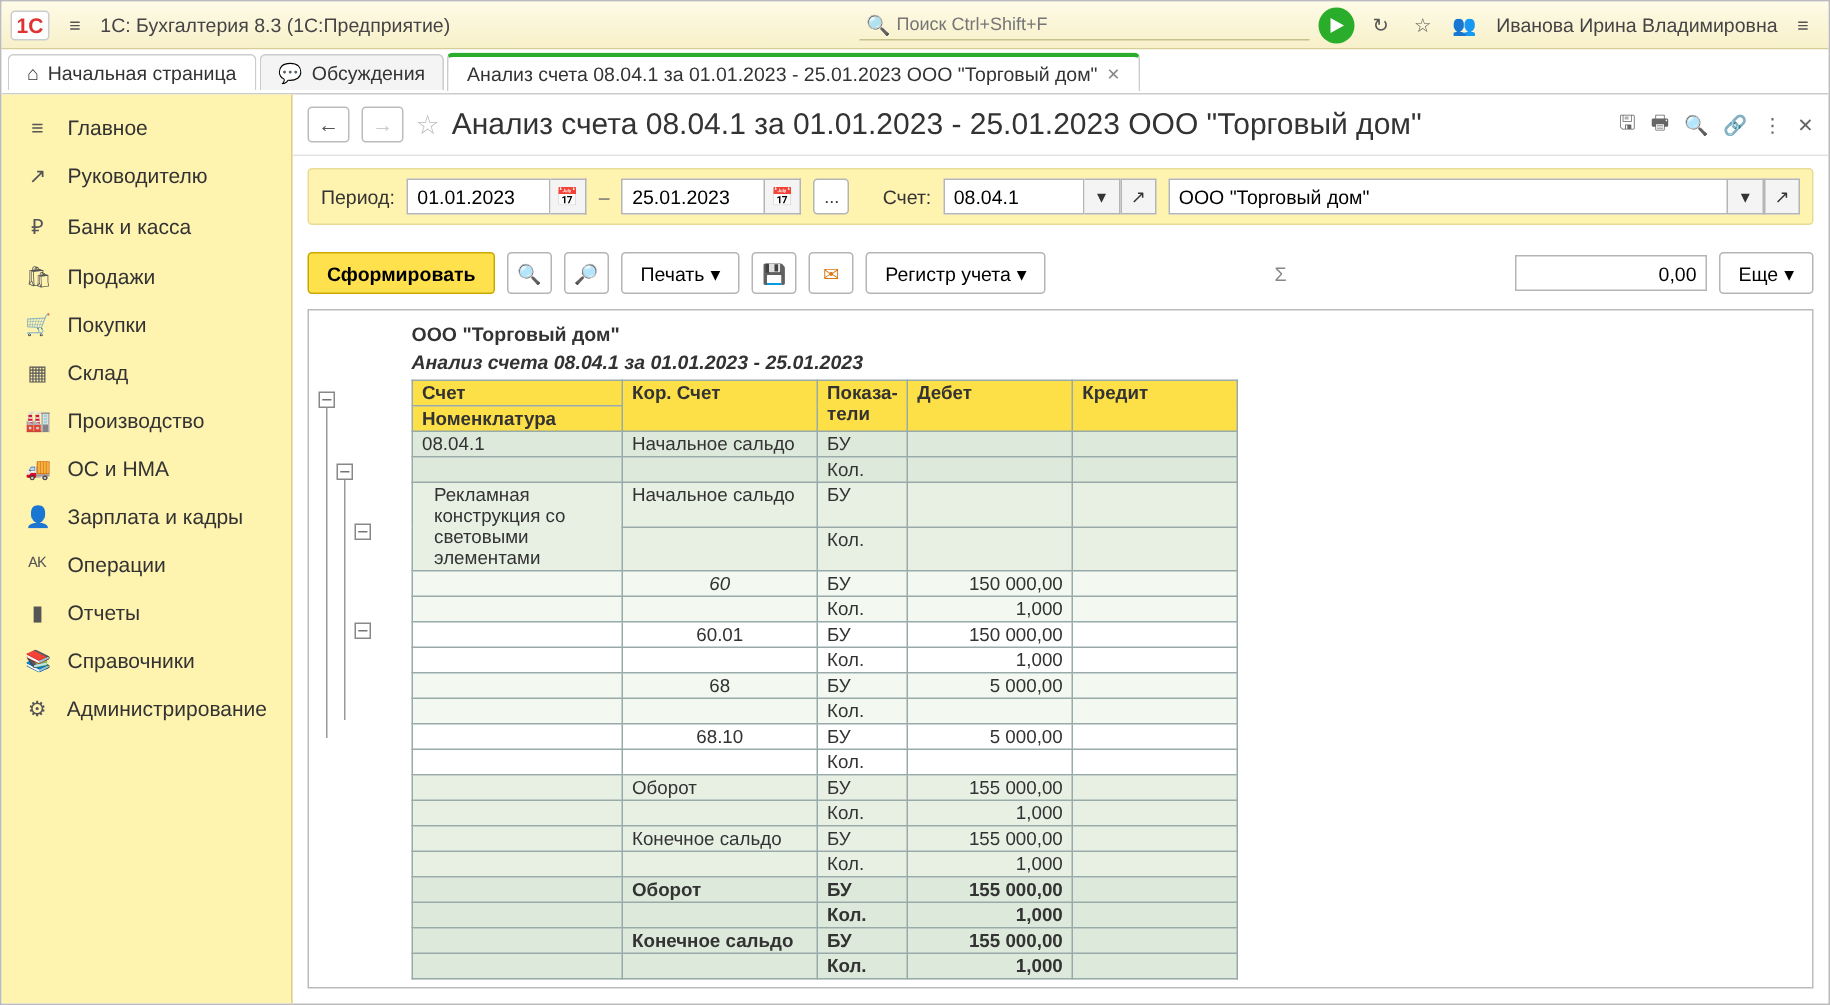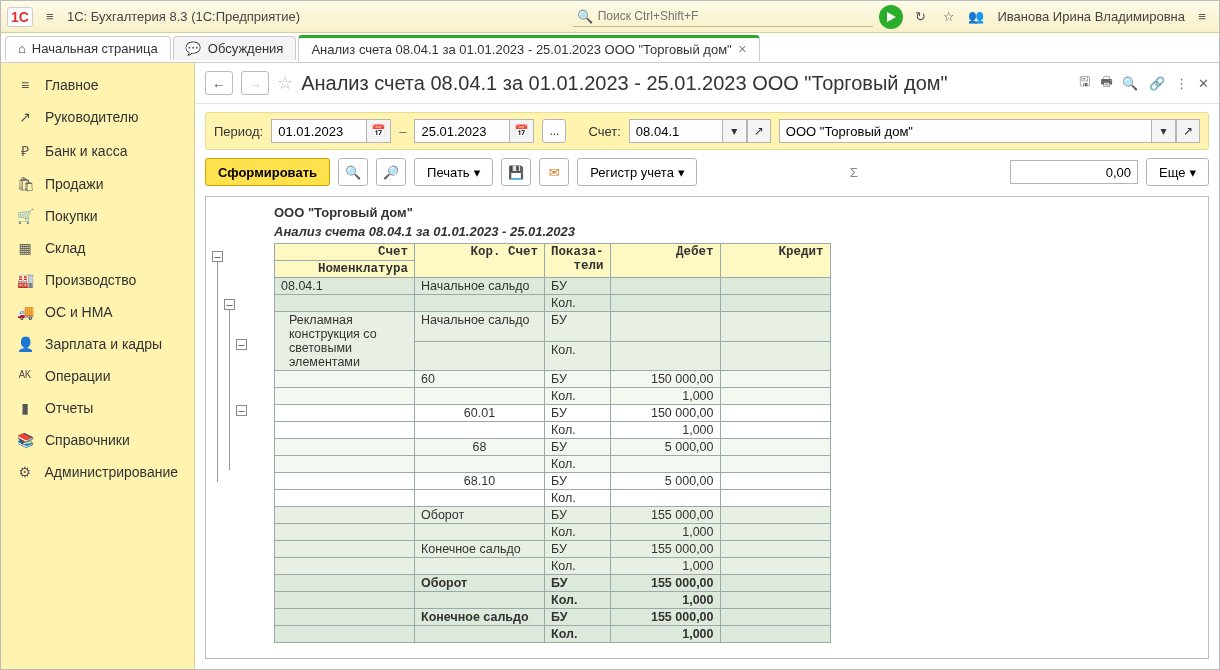--- a/index.html
+++ b/index.html
@@ -28,41 +28,41 @@
   .sidebar { width: 194px; background: #fff3b0; border-right: 1px solid #d9cf8f; padding-top: 6px; }
   .nav-item { display: flex; align-items: center; gap: 12px; padding: 8px 16px; font-size: 14px; color: #333; cursor: pointer; }
   .nav-item .nav-ic { width: 16px; text-align: center; color: #555; }
 
   .content { flex: 1; display: flex; flex-direction: column; overflow: hidden; }
   .doc-header { display: flex; align-items: center; gap: 8px; padding: 8px 10px; border-bottom: 1px solid #e4e4e4; }
   .hbtn { width: 28px; height: 24px; border: 1px solid #bbb; background: #fff; display: flex; align-items: center; justify-content: center; font-size: 14px; color: #555; cursor: pointer; border-radius: 3px; }
   .doc-title { font-size: 20px; color: #333; font-weight: normal; }
   .hdr-right { margin-left: auto; display: flex; gap: 10px; align-items: center; color: #666; }
 
-  .period-bar { background:#fff3b0; border:1px solid #e8dc95; margin:8px 10px 0; padding:6px 8px; display:flex; align-items:center; gap:8px; border-radius:3px; }
+  .period-bar { background:#fff3b0; border:1px solid #e8dc95; margin:8px 10px 10px; padding:6px 8px; display:flex; align-items:center; gap:8px; border-radius:3px; }
   .dash { color:#666; }
   .pocket { display:flex; }
   .txt-in { height:24px; border:1px solid #b5b5b5; background:#fff; padding:2px 6px; font-size:13px; }
   .icon-btn { height:24px; width:24px; border:1px solid #b5b5b5; border-left:none; background:#f4f4f4; display:flex; align-items:center; justify-content:center; font-size:12px; cursor:pointer; }
   .sep-btn { height:24px; width:24px; border:1px solid #b5b5b5; background:#fff; display:flex; align-items:center; justify-content:center; font-size:12px; cursor:pointer; border-radius:3px; }
   .lbl { font-size:13px; color:#333; }
 
   .cmd-bar { display:flex; align-items:center; gap:8px; padding:8px 10px 6px; }
   .btn { height:28px; border:1px solid #b5b5b5; background:#fff; padding:3px 12px; font-size:13px; border-radius:3px; cursor:pointer; display:flex; align-items:center; gap:4px; }
   .btn-yellow { background:#ffe14d; border-color:#c9a800; font-weight:bold; }
   .btn-small { width:30px; padding:0; justify-content:center; }
   .sum-box { margin-left:auto; width:128px; text-align:right; }
 
   .report-area { flex:1; overflow:auto; margin:4px 10px 10px; border:1px solid #bbb; position:relative; padding:6px 10px 10px 40px; }
   .org-title { font-size:13px; font-weight:bold; margin:2px 0 0 28px; }
   .rep-title { font-size:13px; font-weight:bold; margin:4px 0 4px 28px;font-style:italic; }
 
   table.rep { border-collapse: collapse; margin-left:28px; }
   table.rep th, table.rep td { border:1px solid #9aa; font-size:12.5px; padding:1px 6px; vertical-align:top; }
-  table.rep th { background:#fef9c3; font-weight:bold; text-align:right;font-family:Liberation Mono, monospace; }
+  table.rep th { background:#fde047; font-weight:bold; text-align:left; }
   .c-acc { width:140px; }
   .c-kor { width:130px; }
   .c-ind { width:55px; }
   .c-deb { width:110px; text-align:right; }
   .c-cred { width:110px; text-align:right; }
   .bg-lvl0 { background:#dde9da; }
   .bg-lvl1 { background:#e8f0e4; }
   .bg-lvl2 { background:#f3f8f0; }
   .bg-white { background:#fff; }
   .bold td { font-weight:bold; }
@@ -277,21 +277,21 @@
               <td class="c-cred num"></td>
             </tr>
             <tr class="bg-lvl1">
               <td class="c-kor"></td>
               <td class="c-ind">Кол.</td>
               <td class="c-deb num"></td>
               <td class="c-cred num"></td>
             </tr>
             <tr class="bg-lvl2">
               <td class="c-acc" style="padding-left:14px;"></td>
-              <td class="c-kor" style="text-align:left;">60</td>
+              <td class="c-kor" style="text-align:center;font-style:italic;">60</td>
               <td class="c-ind">БУ</td>
               <td class="c-deb num">150 000,00</td>
               <td class="c-cred num"></td>
             </tr>
             <tr class="bg-lvl2">
               <td class="c-acc" style="padding-left:14px;"></td>
               <td class="c-kor" style="text-align:center;"></td>
               <td class="c-ind">Кол.</td>
               <td class="c-deb num">1,000</td>
               <td class="c-cred num"></td>

